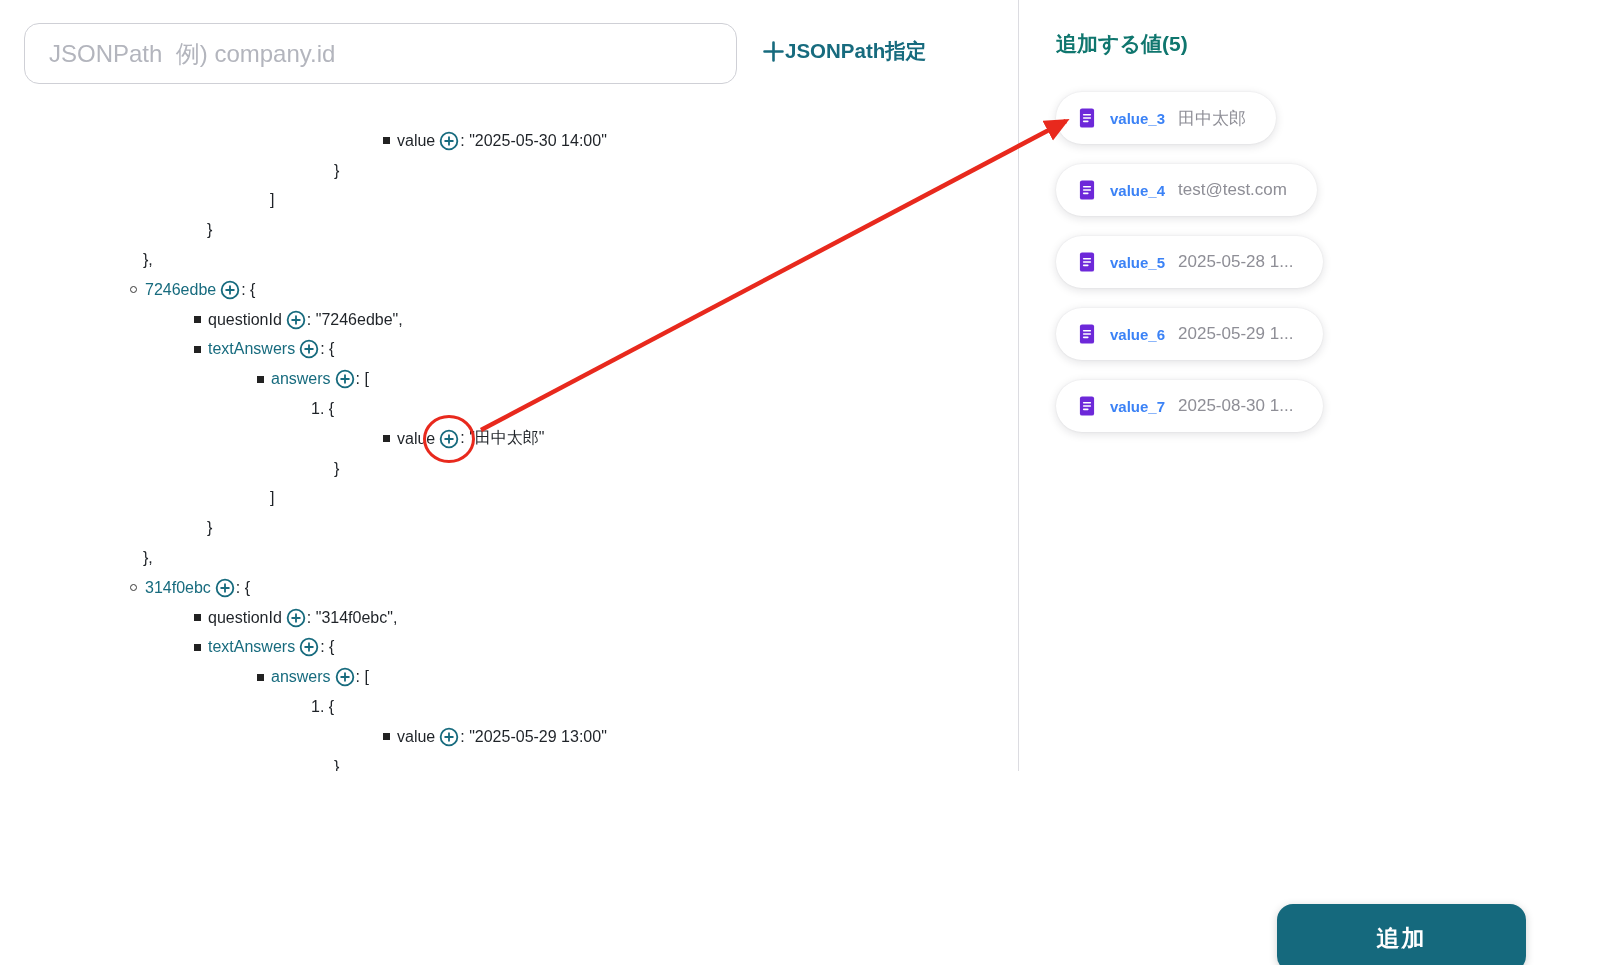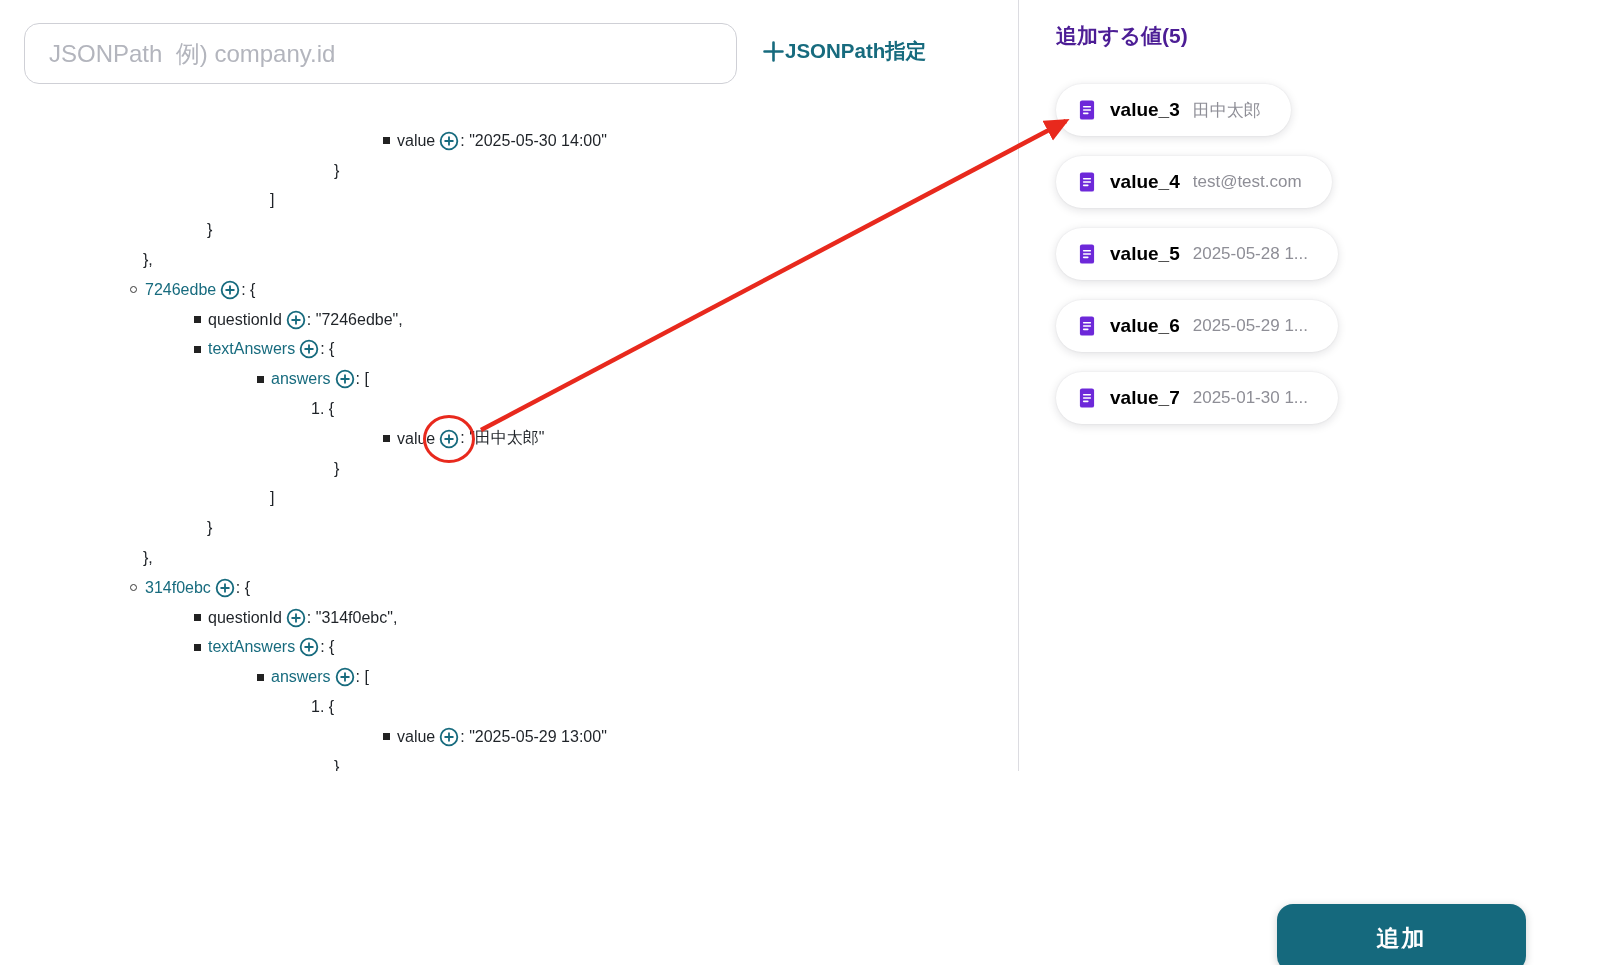--- a/index.html
+++ b/index.html
@@ -57,30 +57,30 @@
     content: ""; position: absolute; left: 50%; top: 50%;
     width: 46px; height: 42px; transform: translate(-50%, -50%);
     border: 3.5px solid var(--annotation_red, #e8291d);
     border-radius: 50%; pointer-events: none;
   }
 
   .divider { position: absolute; left: 1018px; top: 0; width: 1px; height: 771px; background: var(--divider_gray, #dcdce1); }
 
   
   .panel { position: absolute; left: 1056px; top: 24px; width: 440px; }
-  .panel-title { margin: 0 0 36px 0; font-size: 21px; line-height: 1.15; font-weight: 600; color: #4c1d95; }
+  .panel-title { margin: 8px 0 36px 0; font-size: 21px; line-height: 1.15; font-weight: 600; color: #0f766e; }
   .chips { display: flex; flex-direction: column; align-items: flex-start; gap: 20px; }
   .chip {
     display: inline-flex; align-items: center; gap: 13px;
     height: 52px; padding: 0 30px 0 21px;
     background: #fff; border-radius: 28px;
     box-shadow: 0 2px 10px rgba(20,20,40,.13), 0 0 2px rgba(20,20,40,.08);
     cursor: pointer;
   }
-  .chip .label { font-size: 19px; font-weight: 700; color: #000000; }
+  .chip .label { font-size: 15px; font-weight: 700; color: #3b82f6; }
   .chip .val { font-size: 17px; color: var(--text_gray, #8e8e96); }
   .doc-ic { display: inline-flex; color: var(--doc_icon_purple, #6d28d9); }
   .doc-ic svg { display: block; }
 
   
   .add-btn {
     position: absolute; left: 1277px; top: 863px;
     width: 249px; height: 68px;
     border: none; border-radius: 16px;
     background: var(--add_button_bg, #15697d); color: #fff;
@@ -213,21 +213,21 @@
           <span class="val">2025-05-29 1...</span>
         </div>
         <div class="chip">
           <span class="doc-ic">
             <svg viewBox="0 0 24 26" width="20" height="22">
               <rect x="3.5" y="1.5" width="17" height="23" rx="2.6" fill="currentColor"></rect>
               <path d="M8 9h8M8 13h8M8 17h5" stroke="#fff" stroke-width="1.9" stroke-linecap="round"></path>
             </svg>
           </span>
           <span class="label">value_7</span>
-          <span class="val">2025-01-30 1...</span>
+          <span class="val">2025-08-30 1...</span>
         </div>
       </div>
   </aside>
 
   <button class="add-btn">追加</button>
 
   <svg class="annotation" width="1600" height="965" viewBox="0 0 1600 965">
     <defs>
       <marker id="ah" markerWidth="5.6" markerHeight="5.2" refX="4.6" refY="2.5" orient="auto">
         <path d="M0,0 L5.5,2.5 L0,5 Z"></path>

